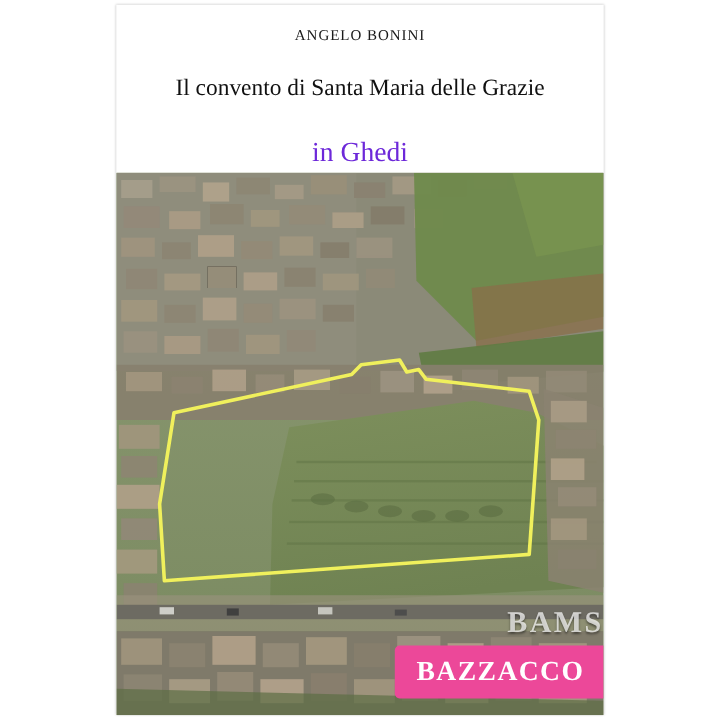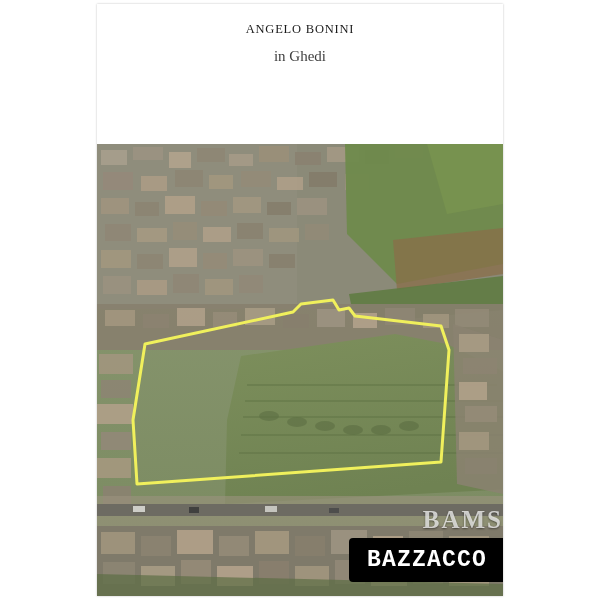--- a/index.html
+++ b/index.html
@@ -58,24 +58,24 @@
     font-family: "Liberation Serif", serif;
     font-size: 19.5px;
     color: #111111;
     line-height: 1.55;
     margin-top: 22px;
     font-weight: normal;
   }
 
   .title-sub {
     font-family: "Liberation Serif", serif;
-    font-size: 15px;
-    color: #404040;
+    font-size: 23px;
+    color: #6d28d9;
     line-height: 1.55;
-    margin-top: 8px;
+    margin-top: 20px;
     font-weight: normal;
   }
 
   
   .photo {
     position: absolute;
     left: 0;
     top: 140px;
     width: 406px;
     height: 452px;
@@ -103,39 +103,40 @@
     color: rgba(255,255,255,0.72);
     text-shadow: 0 1px 2px rgba(0,0,0,0.45);
     pointer-events: none;
   }
 
   
   .publisher-badge {
     position: absolute;
     right: 0;
     bottom: 14px;
-    background: #000000;
+    background: #ec4899;
     color: #ffffff;
-    font-family: Liberation Mono, monospace;
+    font-family: Liberation Serif, serif;
     font-weight: bold;
     font-size: 23px;
     letter-spacing: 1.2px;
     padding: 9px 16px 9px 18px;
     border-radius: 4px 0 0 4px;
   }
 </style>
 </head>
 <body>
 
 <div id="page">
 
   <div class="book-cover">
 
     <div class="title-band">
       <div class="author">Angelo Bonini</div>
+      <div class="title-main">Il convento di Santa Maria delle Grazie</div>
       <div class="title-sub">in Ghedi</div>
     </div>
 
     <div class="photo">
       <svg class="photo-svg" viewBox="0 0 406 452" preserveAspectRatio="none">
         <defs>
           <linearGradient id="skyfield" x1="0" y1="0" x2="0" y2="1">
             <stop offset="0%" stop-color="#8d9a74"></stop>
             <stop offset="100%" stop-color="#79895f"></stop>
           </linearGradient>

